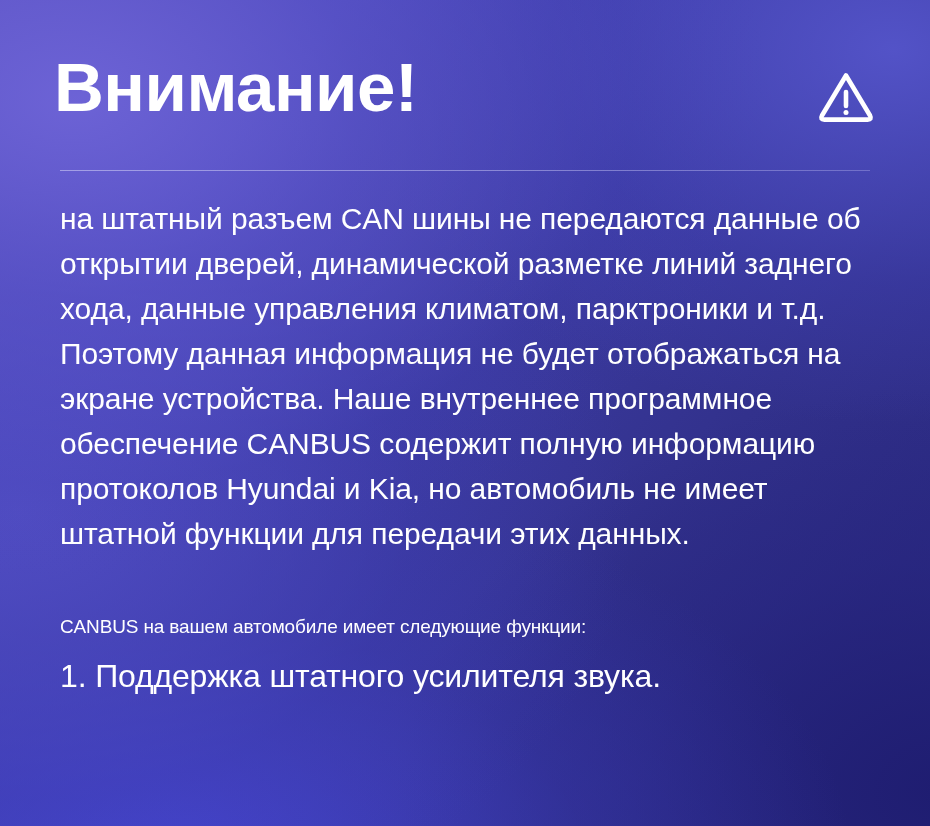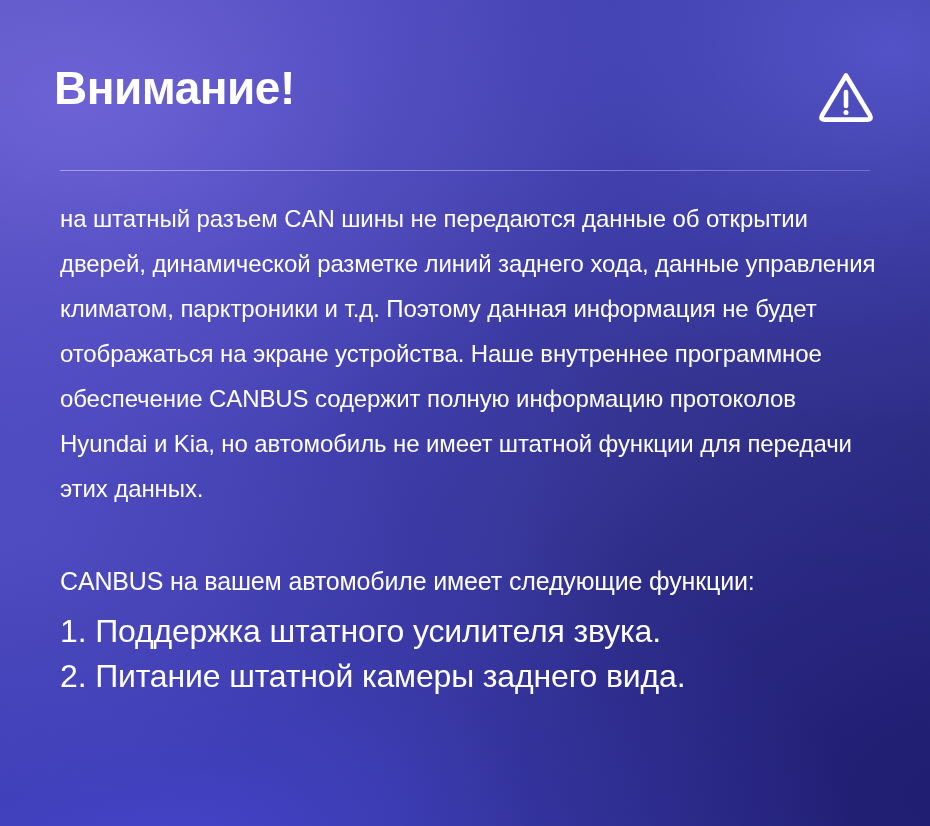--- a/index.html
+++ b/index.html
@@ -35,21 +35,21 @@
     left: 0;
     top: 0;
     width: 930px;
     height: 171px;
   }
   #page-title {
     position: absolute;
     left: 54px;
     top: 49px;
     margin: 0;
-    font-size: 46px;
+    font-size: 69px;
     line-height: 78px;
     font-weight: 700;
     letter-spacing: -0.5px;
     color: #ffffff;
     white-space: nowrap;
     font-family: "Liberation Sans", sans-serif;
   }
 
   #warning-icon {
     position: absolute;
@@ -73,39 +73,39 @@
   #card-body {
     position: absolute;
     left: 60px;
     top: 196px;
     width: 816px;
   }
 
   .para {
     margin: 0;
     color: #ffffff;
-    font-size: 24px;
+    font-size: 30px;
     line-height: 45px;
     font-weight: 500;
     letter-spacing: -0.1px;
     font-family: "Liberation Sans", sans-serif;
   }
 
   #intro-paragraph {
     width: 816px;
     text-align: left;
   }
 
   #features-block {
     margin-top: 48px;
   }
   #features-heading {
     margin: 0 0 5px 0;
     color: #ffffff;
-    font-size: 25px;
+    font-size: 19px;
     line-height: 45px;
     font-weight: 500;
     letter-spacing: -0.15px;
     white-space: nowrap;
     font-family: "Liberation Sans", sans-serif;
   }
   #features-list {
     list-style: none;
     margin: 0;
     padding: 0;
@@ -141,17 +141,16 @@
   <div id="card-body">
 
     <p id="intro-paragraph" class="para">на штатный разъем CAN шины не передаются данные об открытии дверей, динамической разметке линий заднего хода, данные управления климатом, парктроники и т.д. Поэтому данная информация не будет отображаться на экране устройства. Наше внутреннее программное обеспечение CANBUS содержит полную информацию протоколов Hyundai и Kia, но автомобиль не имеет штатной функции для передачи этих данных.</p>
 
     <div id="features-block">
 
       <div id="features-heading">CANBUS на вашем автомобиле имеет следующие функции:</div>
 
       <ul id="features-list">
         <li>1. Поддержка штатного усилителя звука.</li>
-        <li>2. Питание штатной камеры заднего вида.</li>
       </ul>
     </div>
   </div>
 </div>
 
 </body></html>

